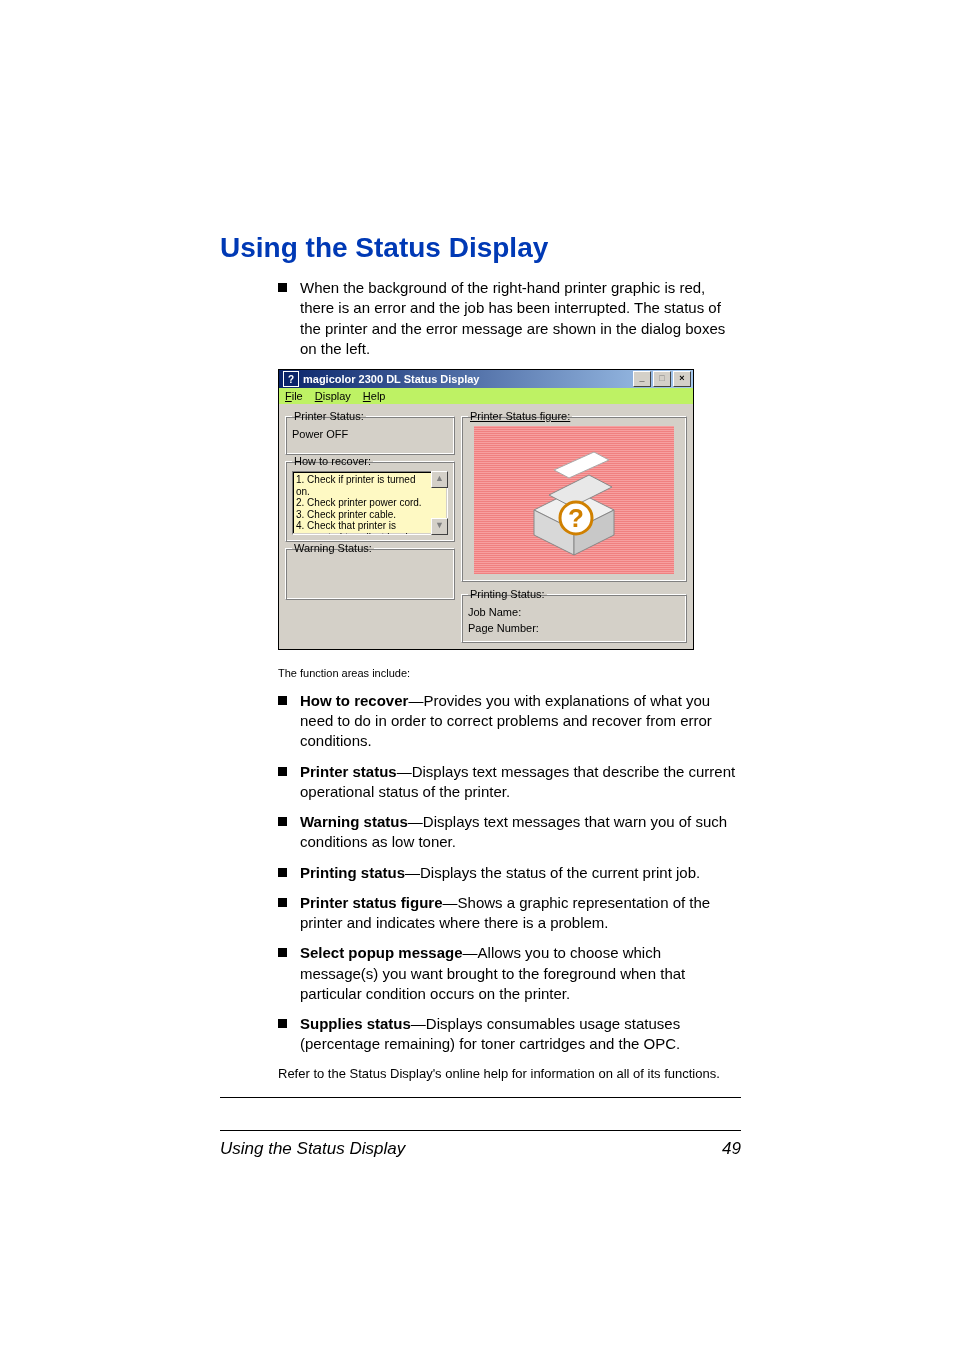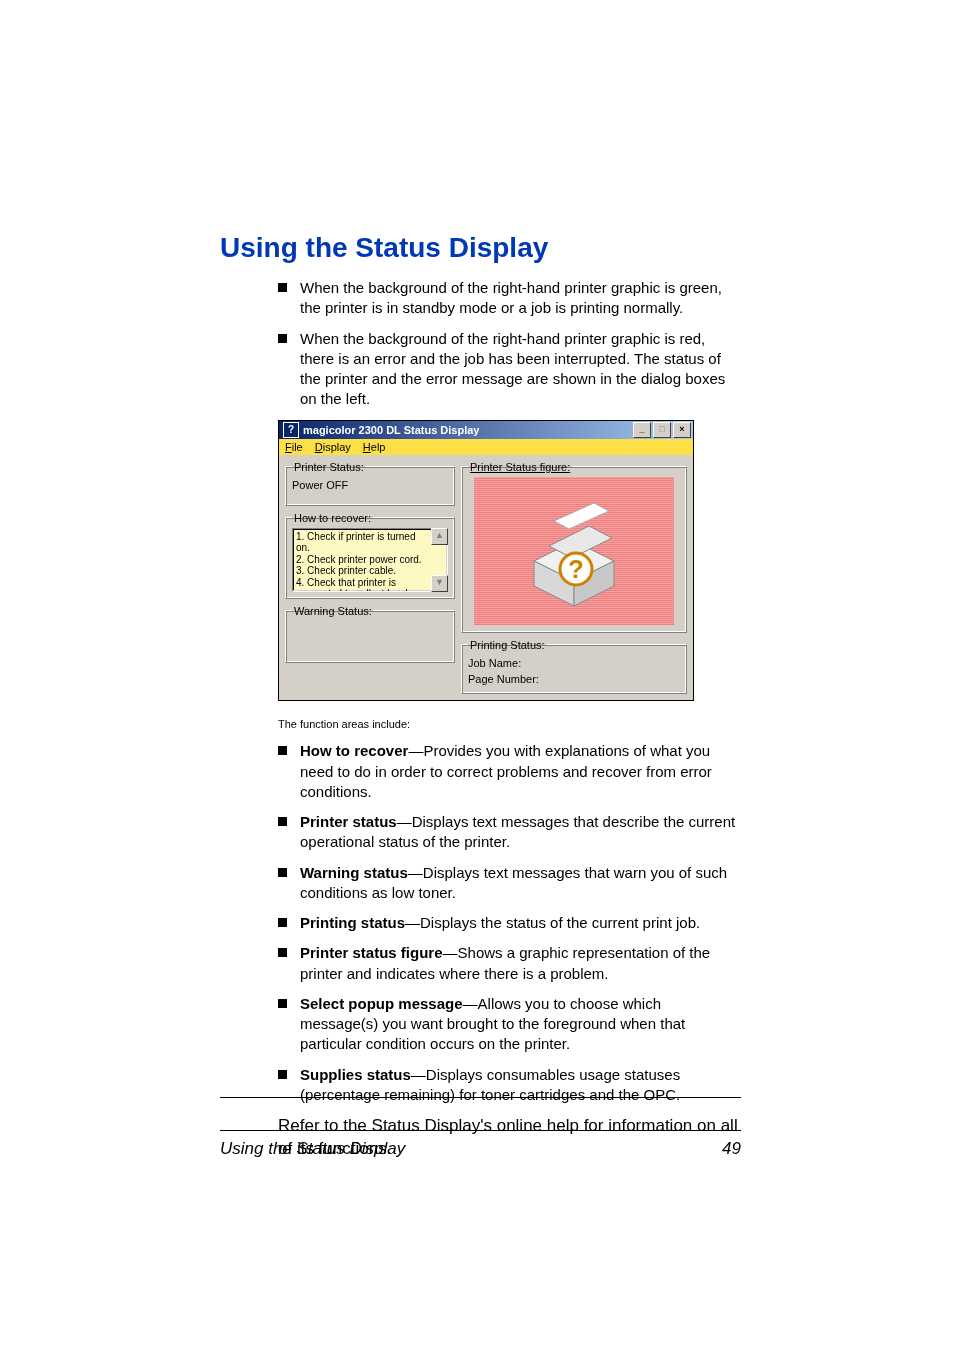--- a/index.html
+++ b/index.html
@@ -33,21 +33,21 @@
     padding-left: 22px;
   }
   ul.top-list > li::before, ul.fn-list > li::before {
     content: "";
     position: absolute;
     left: 0; top: 5px;
     width: 9px; height: 9px;
     background: #000;
   }
   .para { font-size: 11px; line-height:1.35; margin: 14px 0 10px 58px; }
-  .closing { font-size: 17px; line-height:1.35; margin: 10px 0 16px 58px; }
+  .closing { font-size: 13px; line-height:1.35; margin: 10px 0 16px 58px; }
 
   
   .win {
     width: 414px;
     margin: 10px 0 16px 58px;
     border: 1px solid #000;
     font-family: Tahoma, Arial, sans-serif;
     font-size: 11px;
     color: #000;
     background: #d4d0c8;
@@ -75,33 +75,33 @@
   .winbtn {
     width:16px; height:14px;
     background:#d4d0c8;
     border:1px solid #fff;
     border-right-color:#404040; border-bottom-color:#404040;
     font-size:9px; line-height:12px; text-align:center;
     color:#000;
   }
   .winbtn.disabled { color:#808080; }
   .menubar {
-    background:#fde047;
+    background:#bef264;
     padding:2px 6px;
     font-size:11px;
     display:flex; gap:12px;
   }
   .menubar span { text-decoration: underline; text-decoration-color: transparent; }
   .menubar span::first-letter { text-decoration: underline; }
   .client {
     padding:6px;
     display:flex;
     gap:6px;
   }
-  .leftcol { width: 170px; display:flex; flex-direction:column; gap:6px;}
+  .leftcol { width: 170px; display:flex; flex-direction:column; }
   .rightcol { flex:1; display:flex; flex-direction:column; gap:6px;}
   fieldset.gbox {
     border:1px solid #808080;
     border-left-color:#fff; border-top-color:#fff;
     box-shadow: inset 1px 1px 0 #808080, inset -1px -1px 0 #fff;
     margin:0; padding:4px 6px 6px 6px;
     background:#d4d0c8;
   }
   fieldset.gbox legend { font-size:11px; padding:0 2px; color:#000; }
   .status-text { font-size:11px; padding:2px 0 8px 0; min-height:12px;}
@@ -167,21 +167,20 @@
 
   b { font-weight:bold; }
 </style>
 </head>
 <body>
 
 <div class="page">
   <h1 class="section-title">Using the Status Display</h1>
 
   <ul class="top-list">
-    <li>When the background of the right-hand printer graphic is green, the printer is in standby mode or a job is printing normally.</li>
     <li>When the background of the right-hand printer graphic is red, there is an error and the job has been interrupted. The status of the printer and the error message are shown in the dialog boxes on the left.</li>
   </ul>
 
   <div class="win">
     <div class="titlebar">
       <span class="title-icon">?</span>
       <span class="title-text">magicolor 2300 DL Status Display</span>
       <div class="winbtns">
         <div class="winbtn">_</div>
         <div class="winbtn disabled">□</div>

